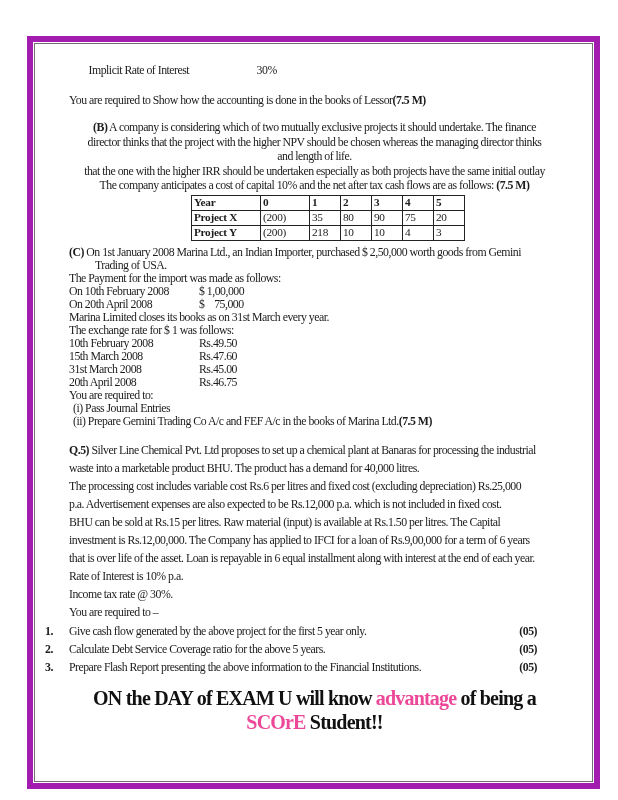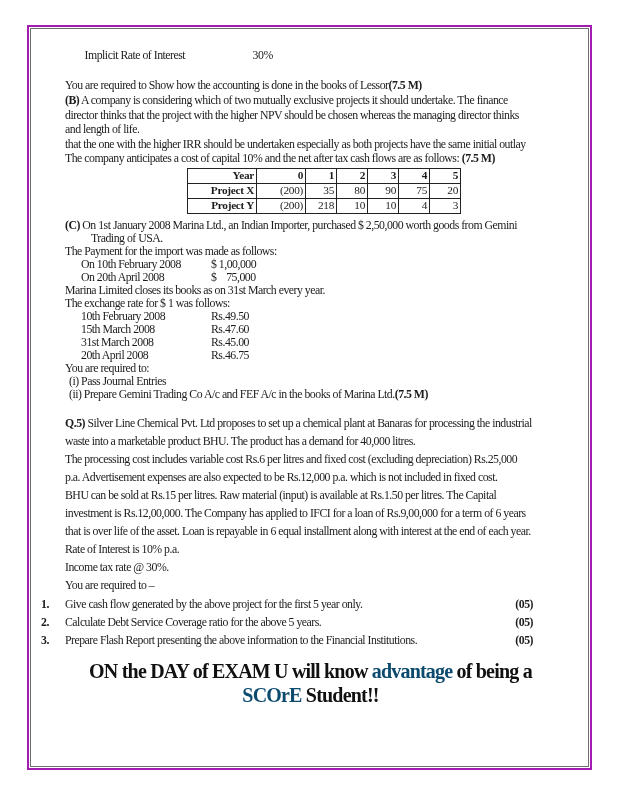--- a/index.html
+++ b/index.html
@@ -1,47 +1,47 @@
 <!DOCTYPE html>
 <html><head>
 <meta charset="utf-8">
 <style>
   html,body{margin:0;padding:0;background:#ffffff;}
   .canvas{position:relative;width:618px;height:800px;background:#ffffff;overflow:hidden;
           font-family:"Liberation Serif","DejaVu Serif",serif;color:#1c1c1c;}
-  .page{position:absolute;left:27px;top:25px;width:561px;height:741px;border:2px solid #a21caf;background:#fff;}
+  .page{position:absolute;left:27px;top:36px;width:561px;height:741px;border:6px solid #a21caf;background:#fff;}
   .page-inner{position:absolute;inset:1px;border:1px solid #6f6f6f;box-sizing:border-box;
               padding:4px 32px 0 34px;font-size:11.8px;letter-spacing:-0.5px;}
   .ln{white-space:pre;line-height:13.2px;}
   .b{font-weight:bold;}
   .between{display:flex;justify-content:flex-start;}
   .toprow{line-height:15px;white-space:pre;}
   .rate-label{display:inline-block;width:168px;}
-  .partB{}
+  .partB{margin-top:12px;text-align:center;}
   .partB .ln{line-height:14.5px;}
-  .cf-table{border-collapse:collapse;margin:2px 0 0 122px;text-align:right;
+  .cf-table{border-collapse:collapse;margin:2px 0 0 122px;text-align:left;
             font-size:11.3px;letter-spacing:-0.3px;}
   .cf-table td,.cf-table th{border:1px solid #222;padding:0 2px;height:14px;line-height:13px;}
   .cf-table .cYear{width:64px;}
   .cf-table .c0{width:44px;}
   .cf-table .cN{width:26px;}
   .partC{margin-top:5px;}
   .partC .ln{line-height:13px;}
   .indent1{padding-left:26px;}
-  .tabcol{display:inline-block;width:130px;margin-left:16px;}
+  .tabcol{display:inline-block;width:130px;}
   .subind{padding-left:4px;}
   .q5{margin-top:13px;}
   .q5 .ln{line-height:18px;}
   .tasks{margin-top:1px;}
   .task{position:relative;display:flex;justify-content:space-between;line-height:18.4px;white-space:pre;}
   .task .num{position:absolute;left:-24px;font-weight:bold;}
   .task .marks{font-weight:bold;margin-right:23px;}
   .footer{margin-top:9px;text-align:center;font-weight:bold;font-size:20px;
           letter-spacing:-0.8px;line-height:24px;color:#111;}
-  .red{color:#0c4a6e;}
+  .red{color:#ec4899;}
   .marksb{font-weight:bold;}
 </style>
 </head>
 <body>
 
 <div class="canvas">
   <div class="page">
     <div class="page-inner">
 
       <div class="toprow">

